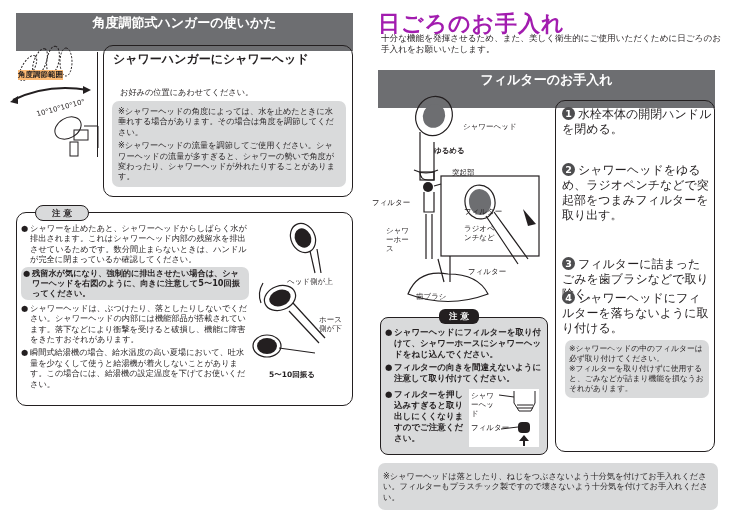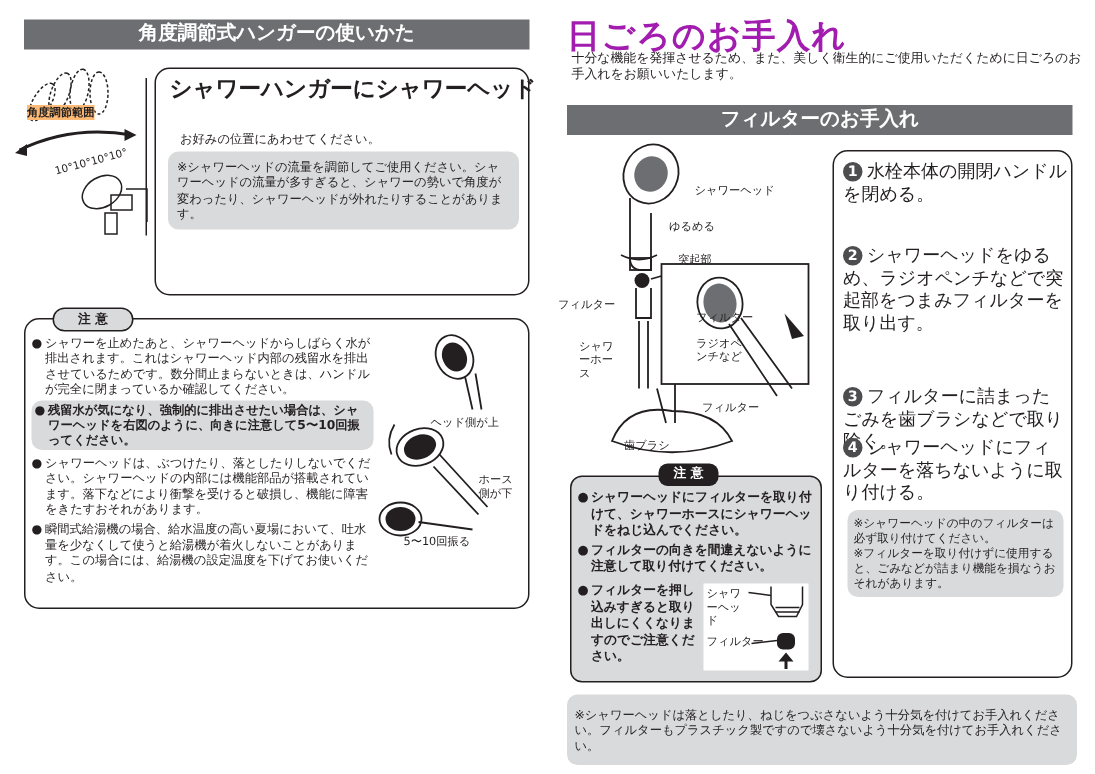--- a/index.html
+++ b/index.html
@@ -1,18 +1,18 @@
 <!DOCTYPE html>
 <html><head>
 <meta charset="utf-8">
 <style>
   html,body{margin:0;padding:0;background:#fff;}
   body{width:730px;height:516px;position:relative;overflow:hidden;font-family:"DejaVu Sans","Liberation Sans",sans-serif;color:#231f20;}
   .abs{position:absolute;}
-  .bar{background:#6d6e71;color:#fff;font-weight:bold;text-align:center;font-size:13px;line-height:20px;height:20px;}
+  .bar{background:#6d6e71;color:#fff;font-weight:bold;text-align:center;font-size:13px;line-height:20px;height:38px;}
   .box{border:1.5px solid #231f20;border-radius:10px;}
   .gray{background:#d9dadb;border-radius:7px;}
   .tiny{font-size:8.2px;line-height:10.4px;}
   .small{font-size:8.6px;line-height:11px;}
   .step{font-size:12px;line-height:15px;font-weight:500;}
   .num{display:inline-block;width:13px;height:13px;border-radius:50%;background:#4d4d4f;color:#fff;font-size:9.5px;line-height:13px;text-align:center;font-weight:bold;margin-right:3px;vertical-align:1px;}
   .bul{display:flex;}
   .bul .dot{width:9px;flex:0 0 9px;}
   .bold{font-weight:bold;}
   .lbl{font-size:7.5px;line-height:9px;position:absolute;white-space:nowrap;}
@@ -42,25 +42,26 @@
     </g>
   </svg>
   <div class="abs" style="left:10px;top:22px;font-size:7.5px;font-weight:bold;background:#fdba74;">角度調節範囲</div>
   <div class="abs" style="left:28px;top:56px;font-size:7px;transform:rotate(-15deg);">
     <span>10°</span><span>10°</span><span>10°</span><span>10°</span>
   </div>
 </div>
 <div class="abs" style="left:97px;top:52px;width:1px;height:105px;background:#231f20;"></div>
 
 <div class="abs box" style="left:103px;top:45px;width:248px;height:150px;">
-  <div class="abs" style="left:9px;top:6px;font-size:15px;line-height:15px;font-weight:bold;white-space:nowrap;">
+  <div class="abs" style="left:9px;top:6px;font-size:12px;line-height:15px;font-weight:bold;white-space:nowrap;">
     <div>シャワーハンガーにシャワーヘッド</div>
   </div>
   <div class="abs tiny" style="left:16px;top:41px;">お好みの位置にあわせてください。</div>
   <div class="abs gray tiny" style="left:8px;top:55px;width:222px;padding:5px 6px;">
+    <div style="margin-bottom:3px;">※シャワーヘッドの角度によっては、水を止めたときに水垂れする場合があります。その場合は角度を調節してください。</div>
     <div>※シャワーヘッドの流量を調節してご使用ください。シャワーヘッドの流量が多すぎると、シャワーの勢いで角度が変わったり、シャワーヘッドが外れたりすることがあります。</div>
   </div>
 </div>
 
 <div class="abs box" style="left:16px;top:212px;width:335px;height:192px;">
   <div class="abs" style="left:18px;top:-8px;width:52px;height:14px;border:1.5px solid #231f20;border-radius:8px;background:#d9dadb;font-size:8.5px;line-height:14px;text-align:center;font-weight:bold;">注 意</div>
   <div class="abs tiny" style="left:4px;top:10px;width:228px;">
     <div class="bul" style="margin-bottom:2px;">
         <span class="dot">●</span>
         <span>シャワーを止めたあと、シャワーヘッドからしばらく水が排出されます。これはシャワーヘッド内部の残留水を排出させているためです。数分間止まらないときは、ハンドルが完全に閉まっているか確認してください。</span>
@@ -90,21 +91,21 @@
       <path d="M8 60 Q2 70 6 80"></path>
     </g>
     <g fill="#231f20">
         <ellipse cx="48" cy="15" rx="8" ry="10" transform="rotate(-25 48 15)"></ellipse>
         <ellipse cx="25" cy="75" rx="11" ry="8" transform="rotate(-20 25 75)"></ellipse>
         <ellipse cx="12" cy="123" rx="10" ry="8"></ellipse>
       </g>
   </svg>
   <div class="lbl" style="left:270px;top:64px;">ヘッド側が上</div>
   <div class="lbl" style="left:302px;top:102px;width:30px;white-space:normal;">ホース側が下</div>
-  <div class="lbl" style="left:252px;top:143px;font-weight:normal;">5〜10回振る</div>
+  <div class="lbl" style="left:252px;top:157px;font-weight:bold;">5〜10回振る</div>
 </div>
 
 <div class="abs" style="left:378px;top:9px;font-size:22px;font-weight:bold;color:#a21caf;letter-spacing:1px;">日ごろのお手入れ</div>
 <div class="abs small" style="left:381px;top:34px;width:345px;font-family:Liberation Mono, monospace;">十分な機能を発揮させるため、また、美しく衛生的にご使用いただくために日ごろのお手入れをお願いいたします。</div>
 <div class="abs bar" style="left:378px;top:70px;width:337px;">フィルターのお手入れ</div>
 
 <div class="abs" style="left:368px;top:94px;width:182px;height:210px;">
   <svg width="182" height="210">
     <g fill="none" stroke="#231f20" stroke-width="1.2">
       <ellipse cx="66" cy="22" rx="18" ry="20" transform="rotate(25 66 22)"></ellipse>
@@ -119,21 +120,21 @@
       <path d="M118 122 L150 170 M126 118 L160 165"></path>
       <path d="M40 200 Q50 175 80 180 Q110 180 120 200 Q80 215 40 200Z"></path>
       <path d="M70 165 L76 188 M82 162 L82 188"></path>
     </g>
     <ellipse cx="60" cy="93" rx="5" ry="5" fill="#231f20"></ellipse>
     <ellipse cx="66" cy="22" rx="11" ry="12" transform="rotate(25 66 22)" fill="#6d6e71"></ellipse>
     <ellipse cx="112" cy="108" rx="11" ry="13" transform="rotate(-10 112 108)" fill="#6d6e71"></ellipse>
     <polygon points="155,115 168,130 160,132" fill="#231f20"></polygon>
   </svg>
   <div class="lbl" style="left:95px;top:28px;">シャワーヘッド</div>
-  <div class="lbl" style="left:66px;top:52px;font-weight:normal;padding-left:12px;">ゆるめる</div>
+  <div class="lbl" style="left:66px;top:52px;font-weight:bold;">ゆるめる</div>
   <div class="lbl" style="left:84px;top:74px;">突起部</div>
   <div class="lbl" style="left:4px;top:104px;">フィルター</div>
   <div class="lbl" style="left:96px;top:113px;">フィルター</div>
   <div class="lbl" style="left:18px;top:132px;width:26px;white-space:normal;">シャワーホース</div>
   <div class="lbl" style="left:96px;top:130px;width:36px;white-space:normal;">ラジオペンチなど</div>
   <div class="lbl" style="left:100px;top:173px;">フィルター</div>
   <div class="lbl" style="left:20px;top:198px;padding-left:28px;">歯ブラシ</div>
 </div>
 
 <div class="abs" style="left:380px;top:317px;width:166px;height:136px;border:1.5px solid #231f20;border-radius:8px;background:#d9dadb;">

